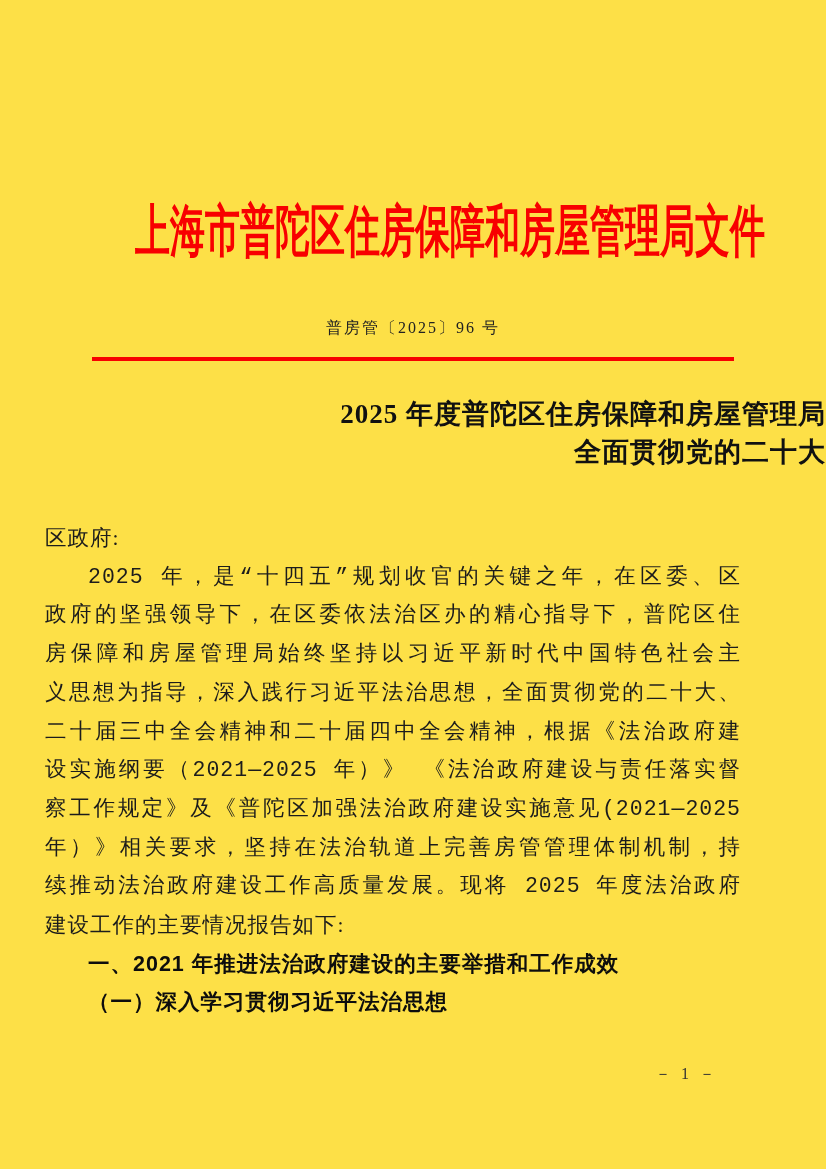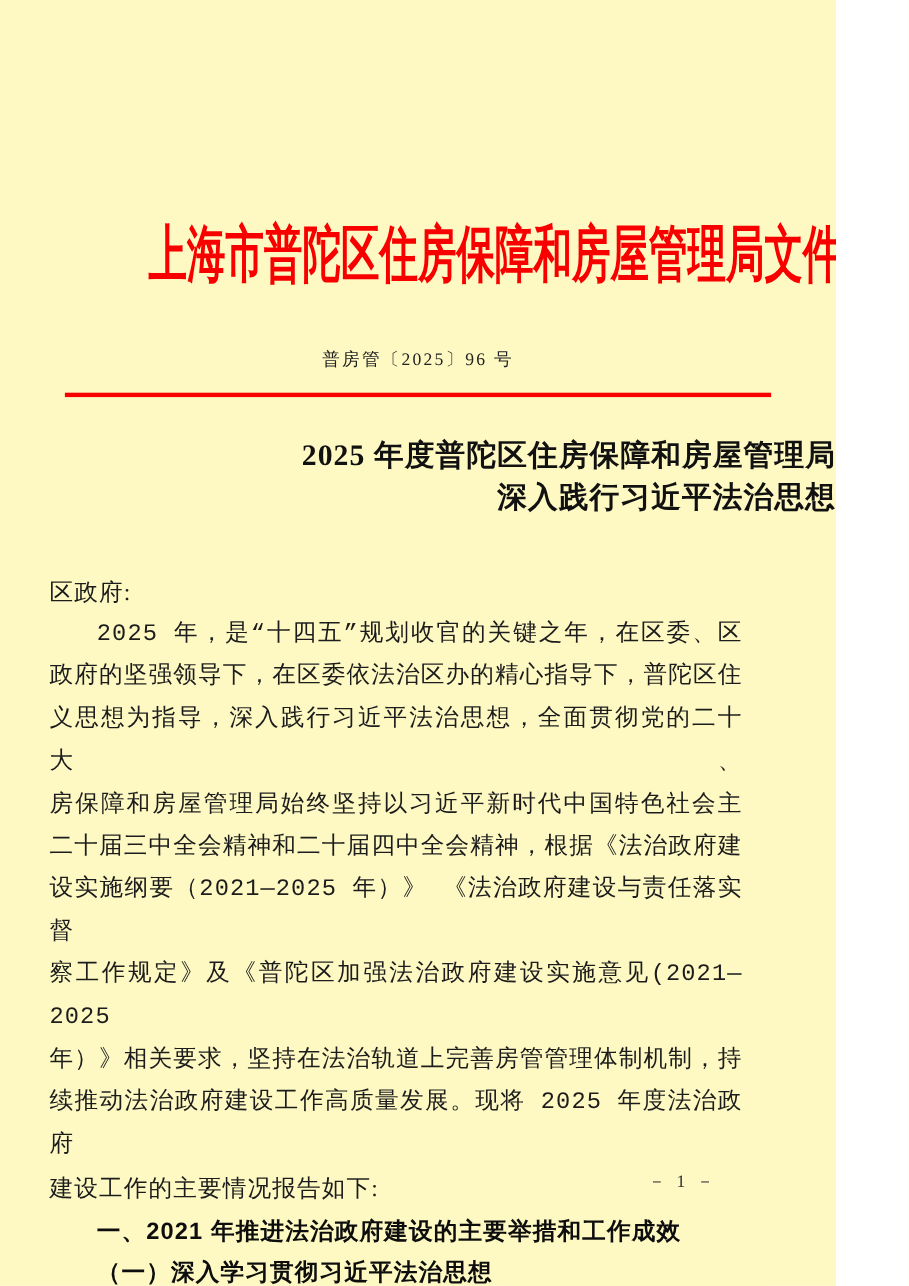--- a/index.html
+++ b/index.html
@@ -2,23 +2,23 @@
 <html><head>
 <meta charset="utf-8">
 <style>
   html, body {
     margin: 0;
     padding: 0;
     background: #ffffff;
   }
   .page {
     position: relative;
-    width: 760px;
+    width: 826px;
     height: 1169px;
-    background: #fef9c3;
+    background: #fde047;
     overflow: hidden;
     font-family: "Liberation Serif", "DejaVu Serif", serif;
     color: #1c1c1c;
   }
   .red-header {
     margin-top: 204px;
     text-align: center;
   }
   .red-header .inner {
     display: inline-block;
@@ -102,29 +102,29 @@
   <div class="red-header">
     <span class="inner">上海市普陀区住房保障和房屋管理局文件</span>
   </div>
 
   <div class="doc-number">普房管〔2025〕96 号</div>
 
   <div class="red-line"></div>
 
   <div class="doc-title">
     <div>2025 年度普陀区住房保障和房屋管理局</div>
-    <div>深入践行习近平法治思想</div>
+    <div>全面贯彻党的二十大</div>
   </div>
 
   <div class="body-text">
     <div class="line">区政府:</div>
     <div class="line justify indent">2025 年，是“十四五”规划收官的关键之年，在区委、区</div>
     <div class="line justify">政府的坚强领导下，在区委依法治区办的精心指导下，普陀区住</div>
+    <div class="line justify">房保障和房屋管理局始终坚持以习近平新时代中国特色社会主</div>
     <div class="line justify">义思想为指导，深入践行习近平法治思想，全面贯彻党的二十大、</div>
-    <div class="line justify">房保障和房屋管理局始终坚持以习近平新时代中国特色社会主</div>
     <div class="line justify">二十届三中全会精神和二十届四中全会精神，根据《法治政府建</div>
     <div class="line justify">设实施纲要（2021—2025 年）》 《法治政府建设与责任落实督</div>
     <div class="line justify">察工作规定》及《普陀区加强法治政府建设实施意见(2021—2025</div>
     <div class="line justify">年）》相关要求，坚持在法治轨道上完善房管管理体制机制，持</div>
     <div class="line justify">续推动法治政府建设工作高质量发展。现将 2025 年度法治政府</div>
     <div class="line">建设工作的主要情况报告如下:</div>
     <div class="line h1">一、2021 年推进法治政府建设的主要举措和工作成效</div>
     <div class="line h2">（一）深入学习贯彻习近平法治思想</div>
   </div>
 

